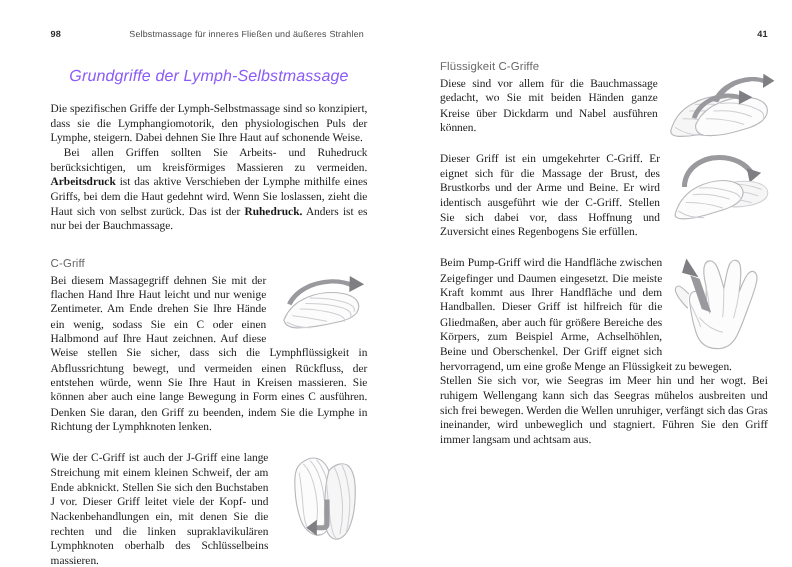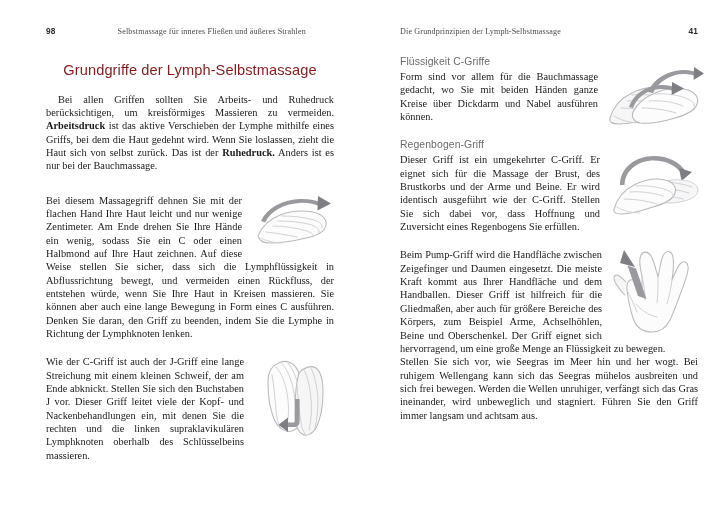--- a/index.html
+++ b/index.html
@@ -48,33 +48,34 @@
   .runhead.right { justify-content: flex-start; }
 
   .folio {
     font-family: "Liberation Sans", "DejaVu Sans", sans-serif;
     font-size: 8.3px;
     font-weight: bold;
     color: #2b2b2b;
   }
   .runhead.left .folio  { margin-right: 62px; }
   .runhead.right .folio { margin-left: auto; }
-  .runhead .rh-text { white-space: nowrap; font-family: Liberation Serif, serif; }
+  .runhead .rh-text { white-space: nowrap; }
   .runhead.left .rh-text { margin-right: auto; }
 
   
   .chapter-title {
     font-family: "Liberation Sans", "DejaVu Sans", sans-serif;
     font-size: 14.6px;
     font-weight: normal;
-    color: #7f1d1d;
+    color: #8b5cf6;
     text-align: center;
     letter-spacing: .1px;
     margin: 22px 0 13px 0;
     line-height: 1.2;
+    font-style: italic;
   }
 
   .sub-head {
     font-family: "Liberation Sans", "DejaVu Sans", sans-serif;
     font-size: 10.4px;
     font-weight: normal;
     color: #6a6a6a;
     letter-spacing: .1px;
     margin: 0 0 2px 0;
     line-height: 1.25;
@@ -125,25 +126,27 @@
 
   <div class="page page-left">
 
     <div class="runhead left">
       <span class="folio">98</span>
       <span class="rh-text">Selbstmassage für inneres Fließen und äußeres Strahlen</span>
     </div>
 
     <h1 class="chapter-title">Grundgriffe der Lymph-Selbstmassage</h1>
 
+    <p class="body">Die spezifischen Griffe der Lymph-Selbstmassage sind so konzipiert, dass sie die Lymphangiomotorik, den physiologischen Puls der Lymphe, steigern. Dabei dehnen Sie Ihre Haut auf schonende Weise.</p>
 
     <p class="body indent"><span>Bei allen Griffen sollten Sie Arbeits- und Ruhedruck berücksichtigen, um kreisförmiges Massieren zu vermeiden. </span><span class="b">Arbeitsdruck</span><span> ist das aktive Verschieben der Lymphe mithilfe eines Griffs, bei dem die Haut gedehnt wird. Wenn Sie loslassen, zieht die Haut sich von selbst zurück. Das ist der </span><span class="b">Ruhedruck.</span><span> Anders ist es nur bei der Bauchmassage.</span></p>
 
     <div class="gap-l"></div>
 
+    <h2 class="sub-head">C-Griff</h2>
 
     <div class="fig fig-cgriff">
       <svg viewBox="0 0 86 62" width="86" height="62" aria-hidden="true">
         <g>
           <path class="hand-fill" d="M6 44 C10 34 18 27 28 23 C38 19 50 18 61 20 C70 22 75 27 74 33 C73 40 64 44 54 46 C42 49 28 51 18 51 C11 51 7 48 6 44 Z"></path>
           <path class="hand-out" d="M6 44 C10 34 18 27 28 23 C38 19 50 18 61 20 C70 22 75 27 74 33 C73 40 64 44 54 46 C42 49 28 51 18 51 C11 51 7 48 6 44 Z"></path>
           <path class="hand-out-l" d="M30 24 C40 24 52 25 62 28 C68 30 71 33 70 36"></path>
           <path class="hand-out-l" d="M26 29 C37 29 50 30 60 33 C65 35 68 38 67 41"></path>
           <path class="hand-out-l" d="M21 34 C32 34 45 36 55 39 C60 41 62 43 61 45"></path>
           <path class="hand-out-l" d="M14 40 C24 41 36 43 45 45"></path>
@@ -185,21 +188,20 @@
       </svg>
     </div>
 
     <p class="body">Wie der C-Griff ist auch der J-Griff eine lange Streichung mit einem kleinen Schweif, der am Ende abknickt. Stellen Sie sich den Buchstaben J vor. Dieser Griff leitet viele der Kopf- und Nackenbehandlungen ein, mit denen Sie die rechten und die linken supraklavikulären Lymphknoten oberhalb des Schlüsselbeins massieren.</p>
     <div class="clear"></div>
   </div>
 
   <div class="page page-right">
 
     <div class="runhead right">
-      <span class="rh-text">Die Grundprinzipien der Lymph-Selbstmassage</span>
       <span class="folio">41</span>
     </div>
 
     <div class="gap-m"></div>
 
     <h2 class="sub-head">Flüssigkeit C-Griffe</h2>
 
     <div class="fig fig-overlap">
       <svg viewBox="0 0 96 72" width="96" height="72" aria-hidden="true">
         <g>
@@ -220,25 +222,24 @@
           <path class="arrow-g" d="M21 43 C25 30 38 22 52 21 C59 20.6 65 22 69 24.4 L67 28 C63.2 25.8 58 24.6 52.2 25 C40 25.8 29 32.6 25 44 Z"></path>
           <path class="arrow-d" d="M64 18 L76 24.5 L63.6 31 Z"></path>
         </g>
         <g>
           <path class="arrow-g" d="M40 28 C45 15 59 7 74 6 C81 5.6 87 7 91 9.4 L89 13 C85.2 10.8 80 9.6 74.2 10 C62 10.8 50 18 45 29 Z"></path>
           <path class="arrow-d" d="M86 3 L96 9.5 L85.6 16 Z"></path>
         </g>
       </svg>
     </div>
 
-    <p class="body">Form sind vor allem für die Bauchmassage gedacht, wo Sie mit beiden Händen ganze Kreise über Dickdarm und Nabel ausführen können.</p>
-
-    <div class="gap-m"></div>
-
-    <h2 class="sub-head">Regenbogen-Griff</h2>
+    <p class="body">Diese sind vor allem für die Bauchmassage gedacht, wo Sie mit beiden Händen ganze Kreise über Dickdarm und Nabel ausführen können.</p>
+
+    <div class="gap-m"></div>
+
 
     <div class="fig fig-rainbow">
       <svg viewBox="0 0 92 70" width="92" height="70" aria-hidden="true">
         <g>
           <path class="arrow-g" d="M10 34 C10 17 25 5 44 5 C58 5 70 11 76 21 L72 23.4 C66.6 14.6 56 9.4 44 9.4 C27.6 9.4 14.6 19.8 14.6 34 Z"></path>
           <path class="arrow-d" d="M69 17 L82 21 L71.5 30 Z"></path>
         </g>
         <g>
           <path class="hand-fill2" d="M44 34 C52 30 62 28 72 29 C82 30 88 34 88 39 C88 45 81 49 70 51 C60 53 50 52 45 49 C40 46 39 38 44 34 Z"></path>
           <path class="hand-out-l" d="M44 34 C52 30 62 28 72 29 C82 30 88 34 88 39 C88 45 81 49 70 51 C60 53 50 52 45 49 C40 46 39 38 44 34 Z"></path>

